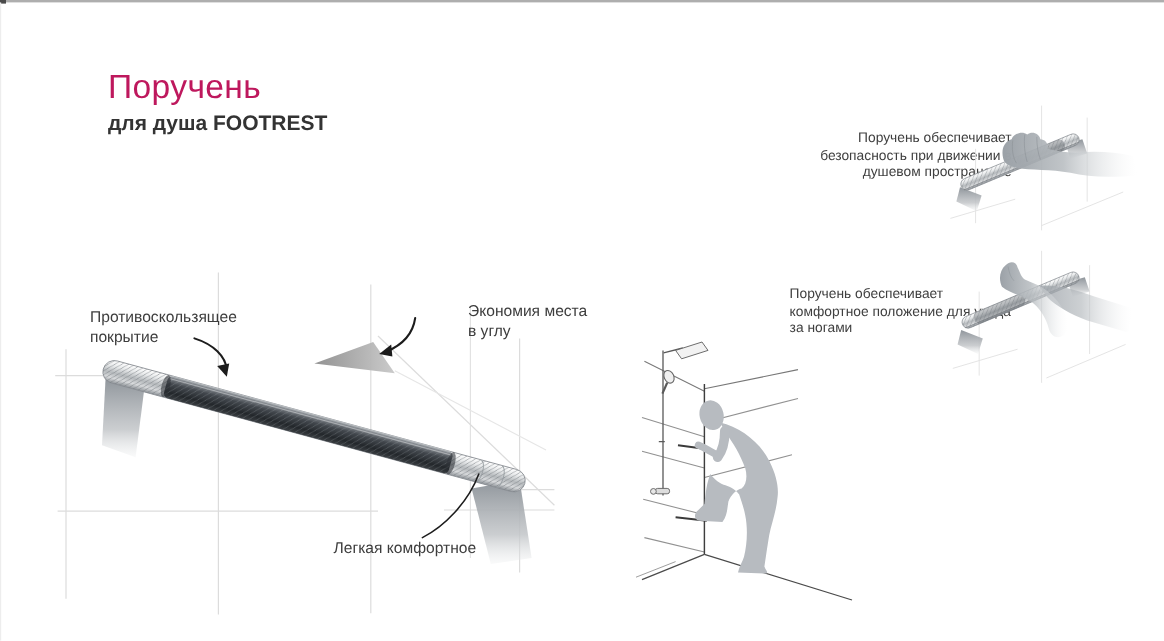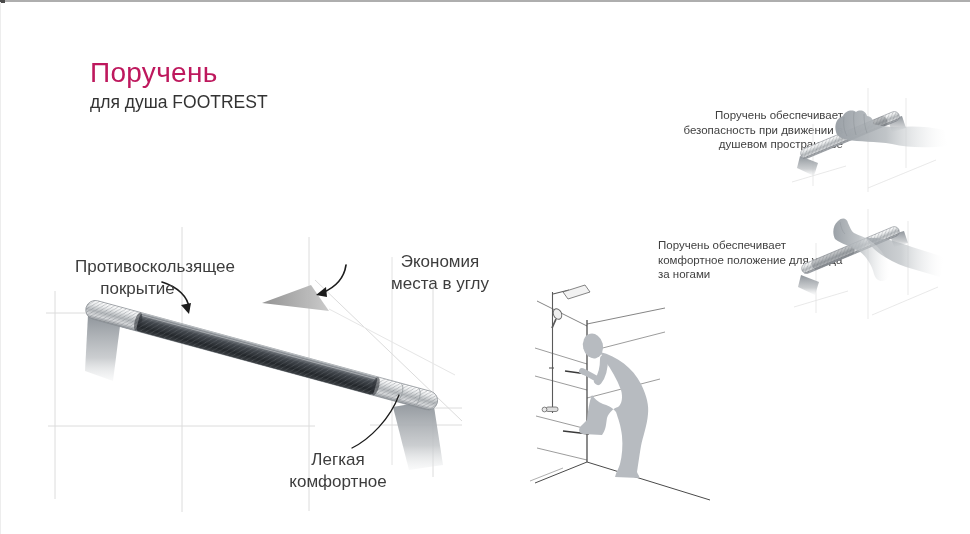--- a/index.html
+++ b/index.html
@@ -8,27 +8,27 @@
     background:#ffffff;
     font-family:"Liberation Sans", sans-serif;
     color:#3e3e3e;
   }
   .top-strip{position:absolute;left:0;top:0;width:970px;height:2px;background:#aeaeae;}
   .top-strip-dark{position:absolute;left:0;top:0;width:5px;height:3px;background:#4a4a4a;}
   .left-edge{position:absolute;left:0;top:2px;width:1px;height:532px;background:#ededed;}
 
   .title-block{position:absolute;left:90px;top:58px;}
   .title-main{font-size:28px;font-weight:400;letter-spacing:.3px;color:#be185d;line-height:1.1;}
-  .title-sub{font-size:17.5px;font-weight:400;color:#333;margin-top:3px;}
+  .title-sub{font-size:17.5px;font-weight:700;color:#333;margin-top:3px;}
 
   .main-diagram{position:absolute;left:30px;top:225px;width:450px;height:290px;}
   .main-diagram svg{position:absolute;left:0;top:0;}
 
   .diagram-label{
-    position:absolute;font-size:17px;line-height:1.3;color:#3d3d3d;text-align:center;
+    position:absolute;font-size:13px;line-height:1.3;color:#3d3d3d;text-align:left;
   }
   .lbl-antislip{left:45px;top:31px;width:125px;}
   .lbl-corner{left:312px;top:26px;width:100px;margin-left:48px;}
   .lbl-install{left:248px;top:224px;width:120px;}
 
   .shower-scene{position:absolute;left:505px;top:268px;width:210px;height:245px;}
 
   .feature-text{
     position:absolute;width:185px;font-size:11.5px;line-height:14.5px;color:#3f3f3f;
   }

